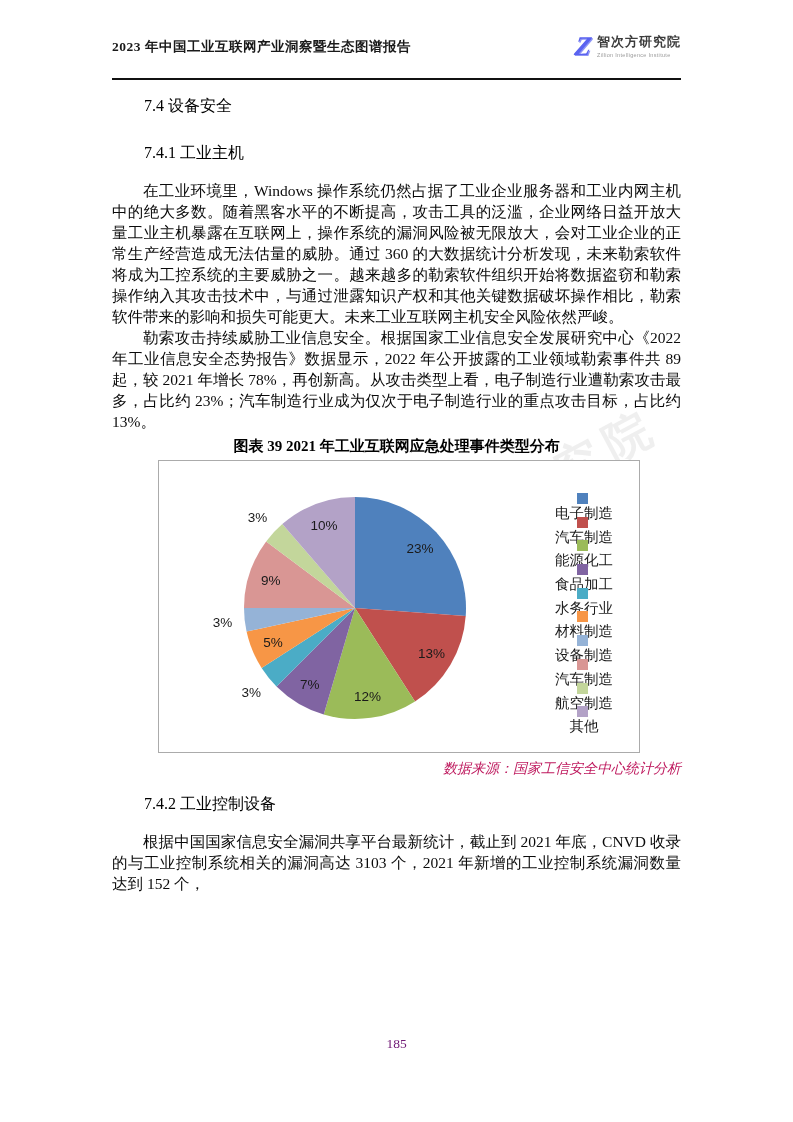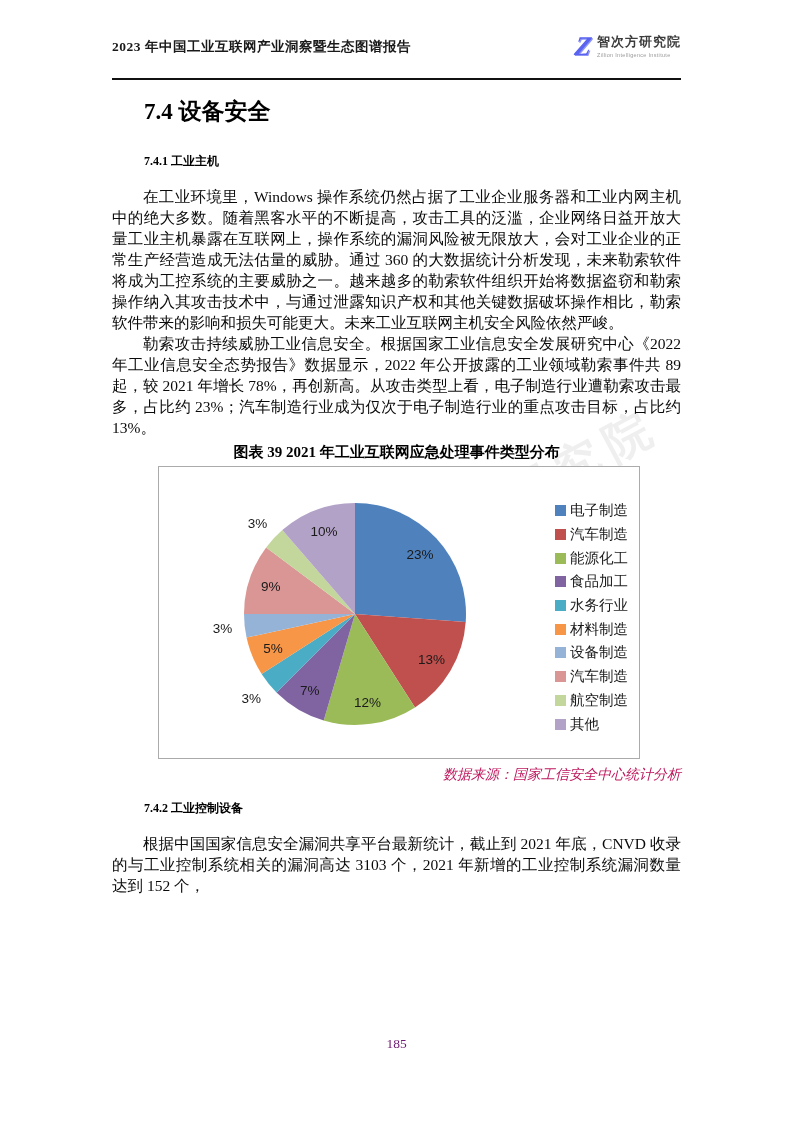--- a/index.html
+++ b/index.html
@@ -29,22 +29,22 @@
     color: #5a63f0;
     transform: skewX(-8deg);
     text-shadow: 1px 1px 0 #8f96f5;
   }
   .logo-text { display: flex; flex-direction: column; line-height: 1.1; }
   .logo-name { font-family: "Liberation Sans", "DejaVu Sans", sans-serif; font-size: 13px; font-weight: bold; color: #3c3c3c; letter-spacing: 1px; }
   .logo-sub { font-family: "Liberation Sans", "DejaVu Sans", sans-serif; font-size: 5.5px; color: #9a9a9a; letter-spacing: .3px; margin-top: 2px; }
 
   
   .content { position: absolute; left: 112px; top: 80px; width: 569px; }
-  .h1 { font-size: 23px; font-weight: bold; margin: 16px 0 0 32px; }
-  .h2 { font-size: 12px; font-weight: bold; margin: 26px 0 0 32px; }
+  .h1 { font-size: 16px; font-weight: normal; margin: 16px 0 0 32px; }
+  .h2 { font-size: 16px; font-weight: normal; margin: 26px 0 0 32px; }
   .h2-second { margin-top: 14px; }
   .para {
     font-size: 15.5px; line-height: 21px;
     text-align: justify; text-justify: inter-ideograph;
     text-indent: 31px;
     margin-top: 16px;
     color: #0a0a0a;
   }
   .para + .para { margin-top: 0; }
 
@@ -56,21 +56,21 @@
     width: 482px; height: 293px;
     margin: 2px 0 0 46px;
     background: #fff;
     border: 1px solid #ababab;
   }
   .chart-svg { position: absolute; left: 0; top: 0; }
   .legend {
     position: absolute; left: 396px; top: 32px;
     display: flex; flex-direction: column;
   }
-  .legend-item { display: flex; align-items: center; height: 23.7px; white-space: nowrap; }
+  .legend-item { display: flex; align-items: center; height: 23.7px; white-space: nowrap; flex-direction: column; }
   .legend-swatch { width: 11px; height: 11px; display: inline-block; margin-right: 4px; flex: 0 0 auto; }
   .legend-label { font-size: 14.5px; color: #1a1a1a; }
   .figure-source { font-size: 14px; font-style: italic; text-align: right; margin-top: 4px; line-height: 23px; color: #be185d; }
 
   
   .watermark {
     position: absolute; left: 340px; top: 470px;
     font-size: 46px; letter-spacing: 10px;
     color: rgba(130, 130, 130, 0.13);
     transform: rotate(-28deg);

